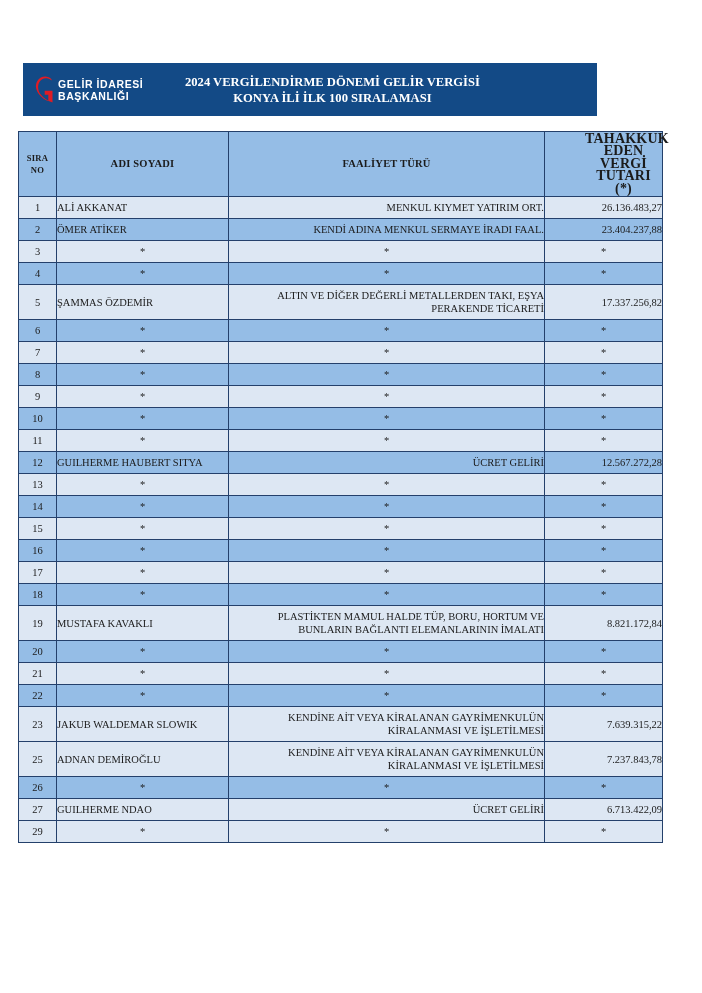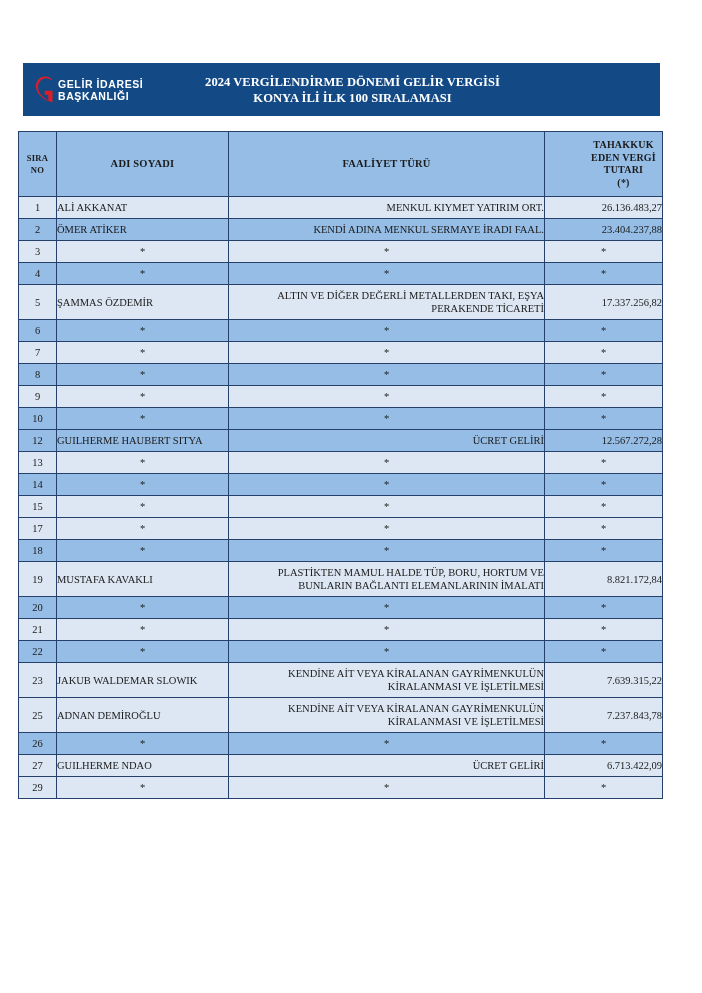--- a/index.html
+++ b/index.html
@@ -13,21 +13,21 @@
     font-family: "Liberation Serif", serif;
     position: relative;
     overflow: hidden;
   }
 
   
   .banner {
     position: absolute;
     left: 23px;
     top: 63px;
-    width: 637px;
+    width: 574px;
     height: 53px;
     background: #134a86;
     display: flex;
     align-items: center;
     box-sizing: border-box;
   }
   .banner-logo {
     display: flex;
     align-items: center;
     margin-left: 12px;
@@ -90,21 +90,21 @@
   thead th {
     background: #95bde6;
     font-weight: bold;
     text-align: center;
     font-size: 10.2px;
     line-height: 12.5px;
     height: 64px;
     letter-spacing: 0.2px;
   }
   thead th.th-no { font-size: 8.6px; letter-spacing: 0.3px; }
-  thead th.th-amt { font-size: 10px; padding-left: 40px; }
+  thead th.th-amt { font-size: 14px; padding-left: 40px; }
 
   tbody tr.odd  td { background: #dde7f3; }
   tbody tr.even td { background: #95bde6; }
 
   td.col-no {
     text-align: center;
     font-size: 8.4px;
     color: #1b1b1b;
   }
   td.col-name {
@@ -234,40 +234,52 @@
           <td class="col-name star">*</td>
           <td class="col-act star">*</td>
           <td class="col-amt star">*</td>
         </tr>
         <tr class="even single">
           <td class="col-no">10</td>
           <td class="col-name star">*</td>
           <td class="col-act star">*</td>
           <td class="col-amt star">*</td>
         </tr>
+        <tr class="odd single">
+          <td class="col-no">11</td>
+          <td class="col-name star">*</td>
+          <td class="col-act star">*</td>
+          <td class="col-amt star">*</td>
+        </tr>
         <tr class="even single">
           <td class="col-no">12</td>
           <td class="col-name">GUILHERME HAUBERT SITYA</td>
           <td class="col-act">ÜCRET GELİRİ</td>
           <td class="col-amt">12.567.272,28</td>
         </tr>
         <tr class="odd single">
           <td class="col-no">13</td>
           <td class="col-name star">*</td>
           <td class="col-act star">*</td>
           <td class="col-amt star">*</td>
         </tr>
         <tr class="even single">
           <td class="col-no">14</td>
           <td class="col-name star">*</td>
           <td class="col-act star">*</td>
           <td class="col-amt star">*</td>
         </tr>
         <tr class="odd single">
           <td class="col-no">15</td>
+          <td class="col-name star">*</td>
+          <td class="col-act star">*</td>
+          <td class="col-amt star">*</td>
+        </tr>
+        <tr class="even single">
+          <td class="col-no">16</td>
           <td class="col-name star">*</td>
           <td class="col-act star">*</td>
           <td class="col-amt star">*</td>
         </tr>
         <tr class="odd single">
           <td class="col-no">17</td>
           <td class="col-name star">*</td>
           <td class="col-act star">*</td>
           <td class="col-amt star">*</td>
         </tr>

